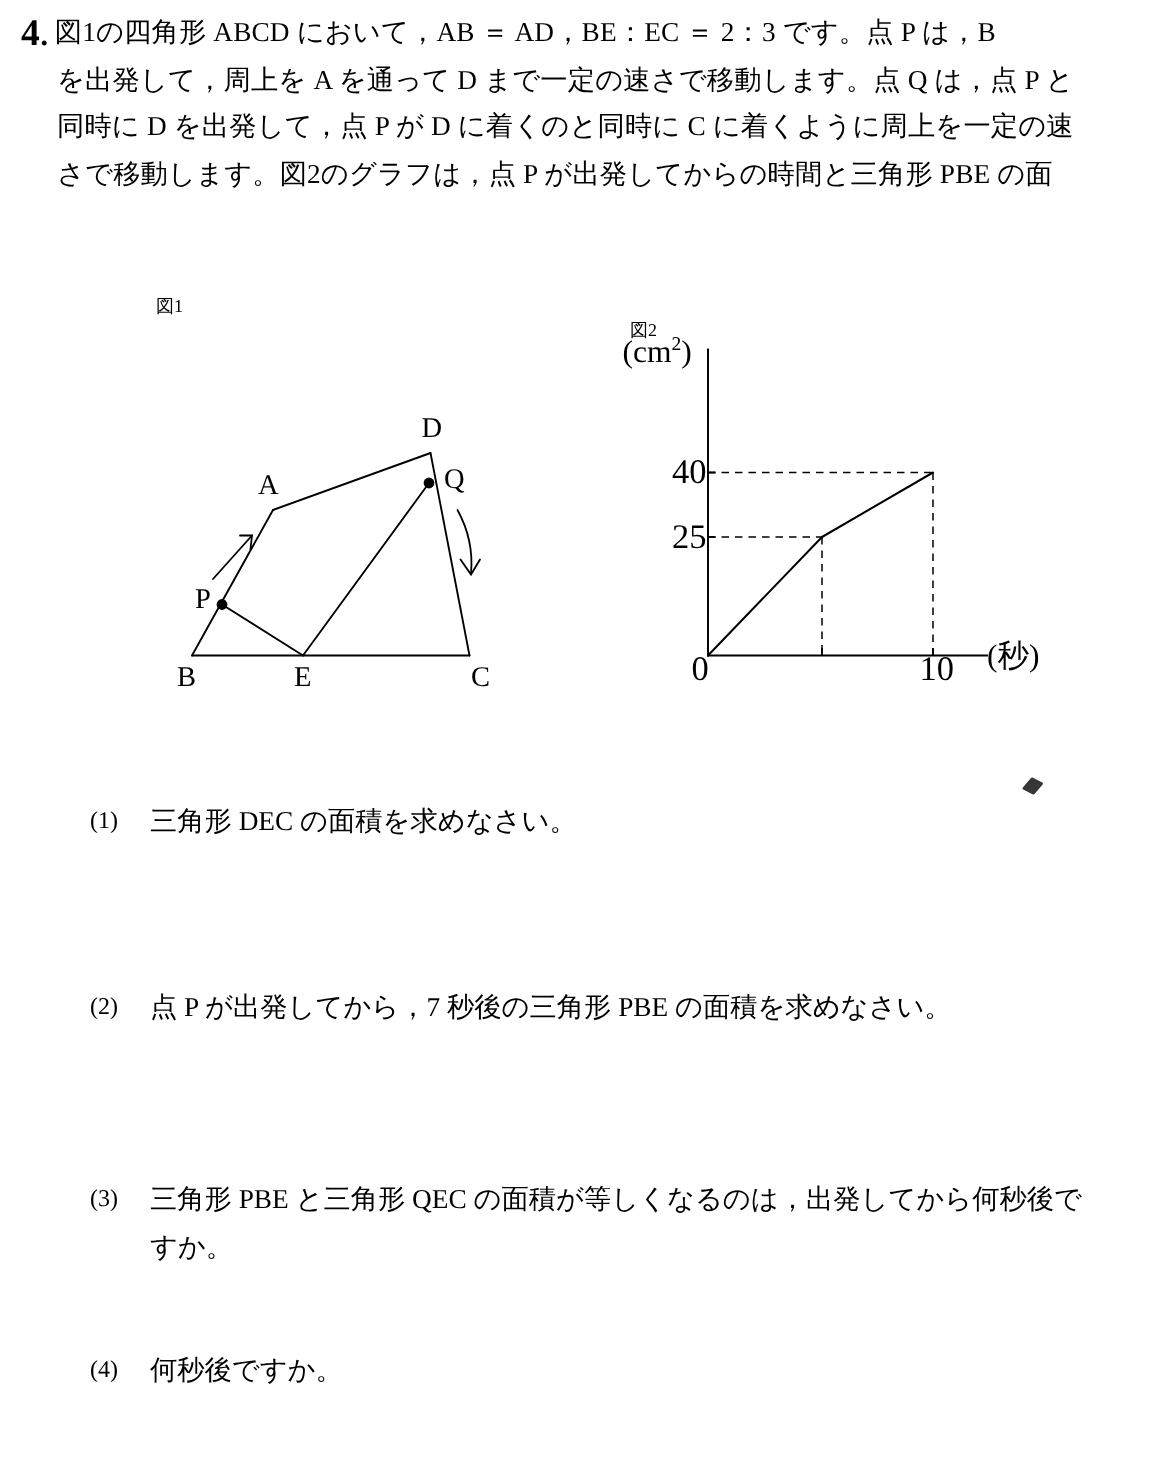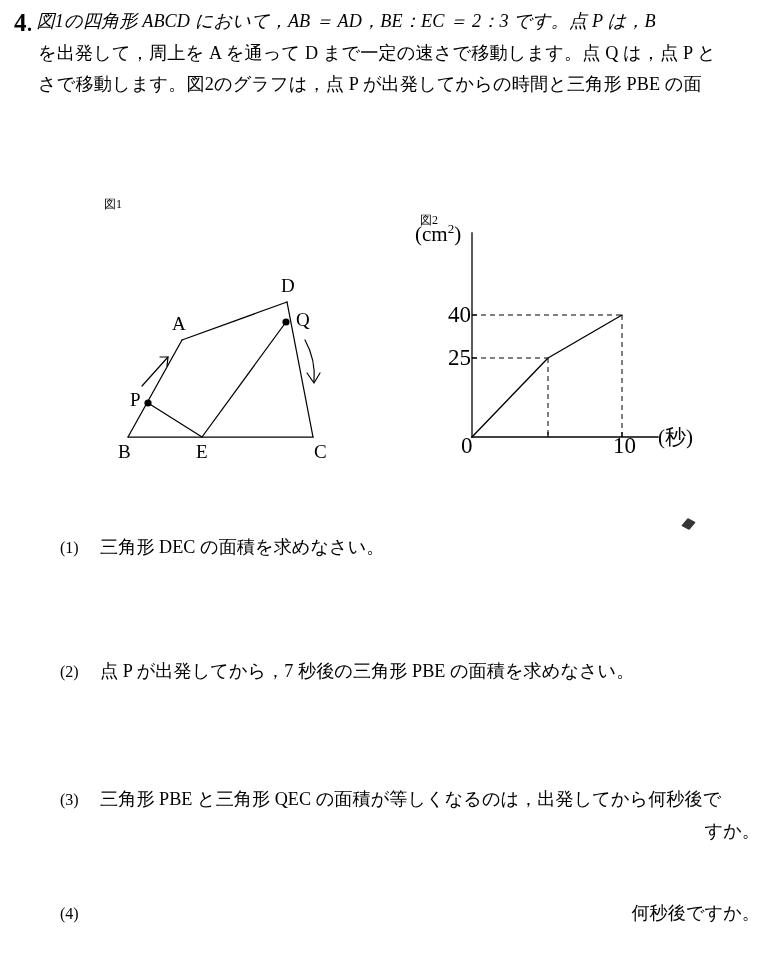--- a/index.html
+++ b/index.html
@@ -40,21 +40,20 @@
     line-height: 31.6px;
     text-align: justify;
     text-justify: inter-character;
     letter-spacing: 0.1px;
   }
   .stem-line {
     white-space: nowrap;
   }
   .stem-line.first {
     text-indent: 0;
-    font-style: italic;
   }
   .stem-indent {
     padding-left: 24px;
   }
 
   
   .fig-caption {
     position: absolute;
     font-size: 12px;
     line-height: 20px;
@@ -113,21 +112,20 @@
     font-size: 16px;
     line-height: 31.6px;
   }
   .q-text {
     display: block;
     padding-left: 40px;
     white-space: nowrap;
   }
   .q-text.cont {
     padding-left: 40px;
-    text-align: right;
   }
   #question-1 { top: 532px; }
   #question-2 { top: 656px; }
   #question-3 { top: 784px; }
   #question-4 { top: 898px; }
 
   sup.sq {
     font-size: 0.62em;
     vertical-align: super;
     line-height: 0;
@@ -147,20 +145,21 @@
   }
 </style>
 </head>
 <body>
 
 <div id="problem-body">
   <div class="prob-num"><span>4</span><span class="dot">.</span></div>
   <div class="stem">
     <div class="stem-line first">図1の四角形 ABCD において，AB ＝ AD，BE：EC ＝ 2：3 です。点 P は，B</div>
     <div class="stem-line stem-indent">を出発して，周上を A を通って D まで一定の速さで移動します。点 Q は，点 P と</div>
+    <div class="stem-line stem-indent">同時に D を出発して，点 P が D に着くのと同時に C に着くように周上を一定の速</div>
     <div class="stem-line stem-indent">さで移動します。図2のグラフは，点 P が出発してからの時間と三角形 PBE の面</div>
   </div>
 </div>
 
 <div class="fig-caption" id="fig1-caption">図1</div>
 
 <div id="figure1">
   <svg width="260" height="200" viewBox="0 0 260 200">
 
     <g fill="none" stroke="#000000" stroke-width="1.25" stroke-linecap="round" stroke-linejoin="round">

